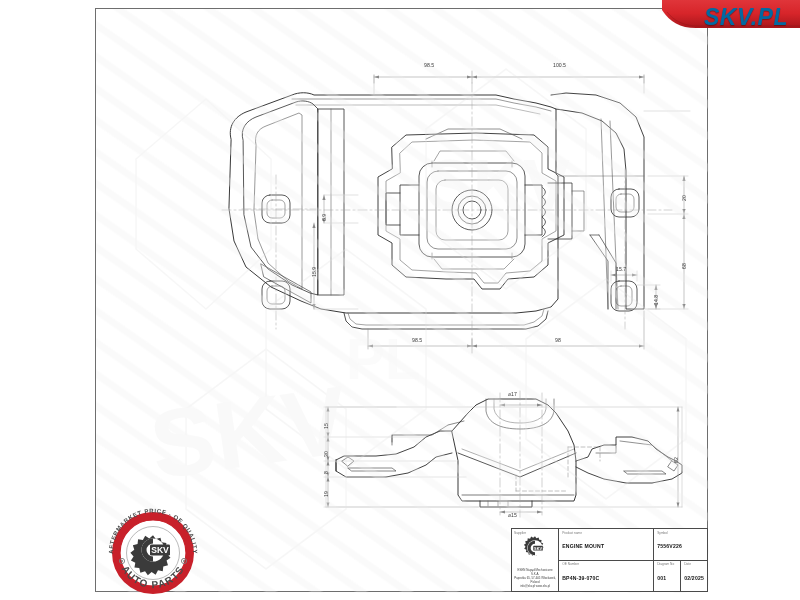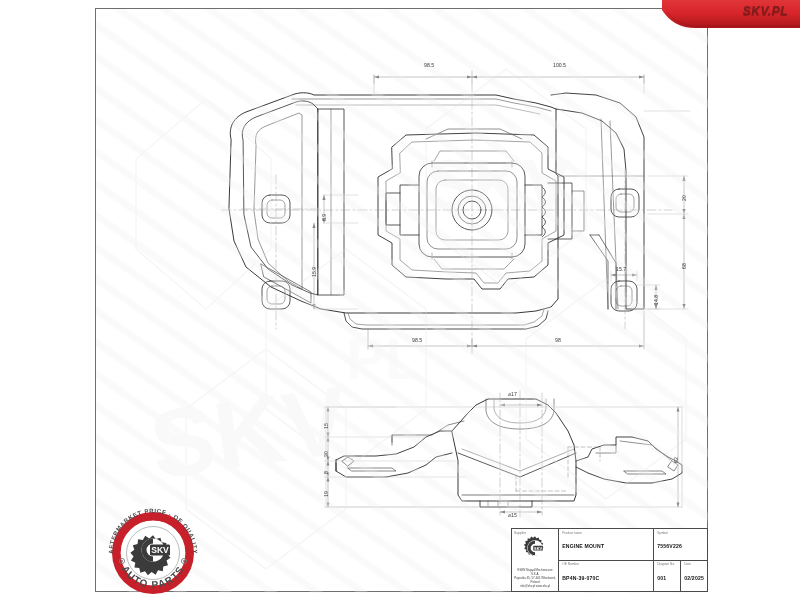--- a/index.html
+++ b/index.html
@@ -33,23 +33,23 @@
     z-index: 40;
     overflow: visible;
   }
   .banner svg { display: block; }
   .banner-text {
     position: absolute;
     right: 12px; top: 4px;
     font-family: "Liberation Sans", sans-serif;
     font-weight: bold;
     font-style: italic;
-    font-size: 12px;
+    font-size: 23px;
     letter-spacing: 0.5px;
-    color: #7f1d1d;
+    color: #0369a1;
     text-shadow: 0 1px 1px rgba(0,0,0,0.35);
     z-index: 41;
   }
 
   
   .canvas {
     position: absolute;
     left: 0; top: 0;
     width: 613px; height: 584px;
   }

